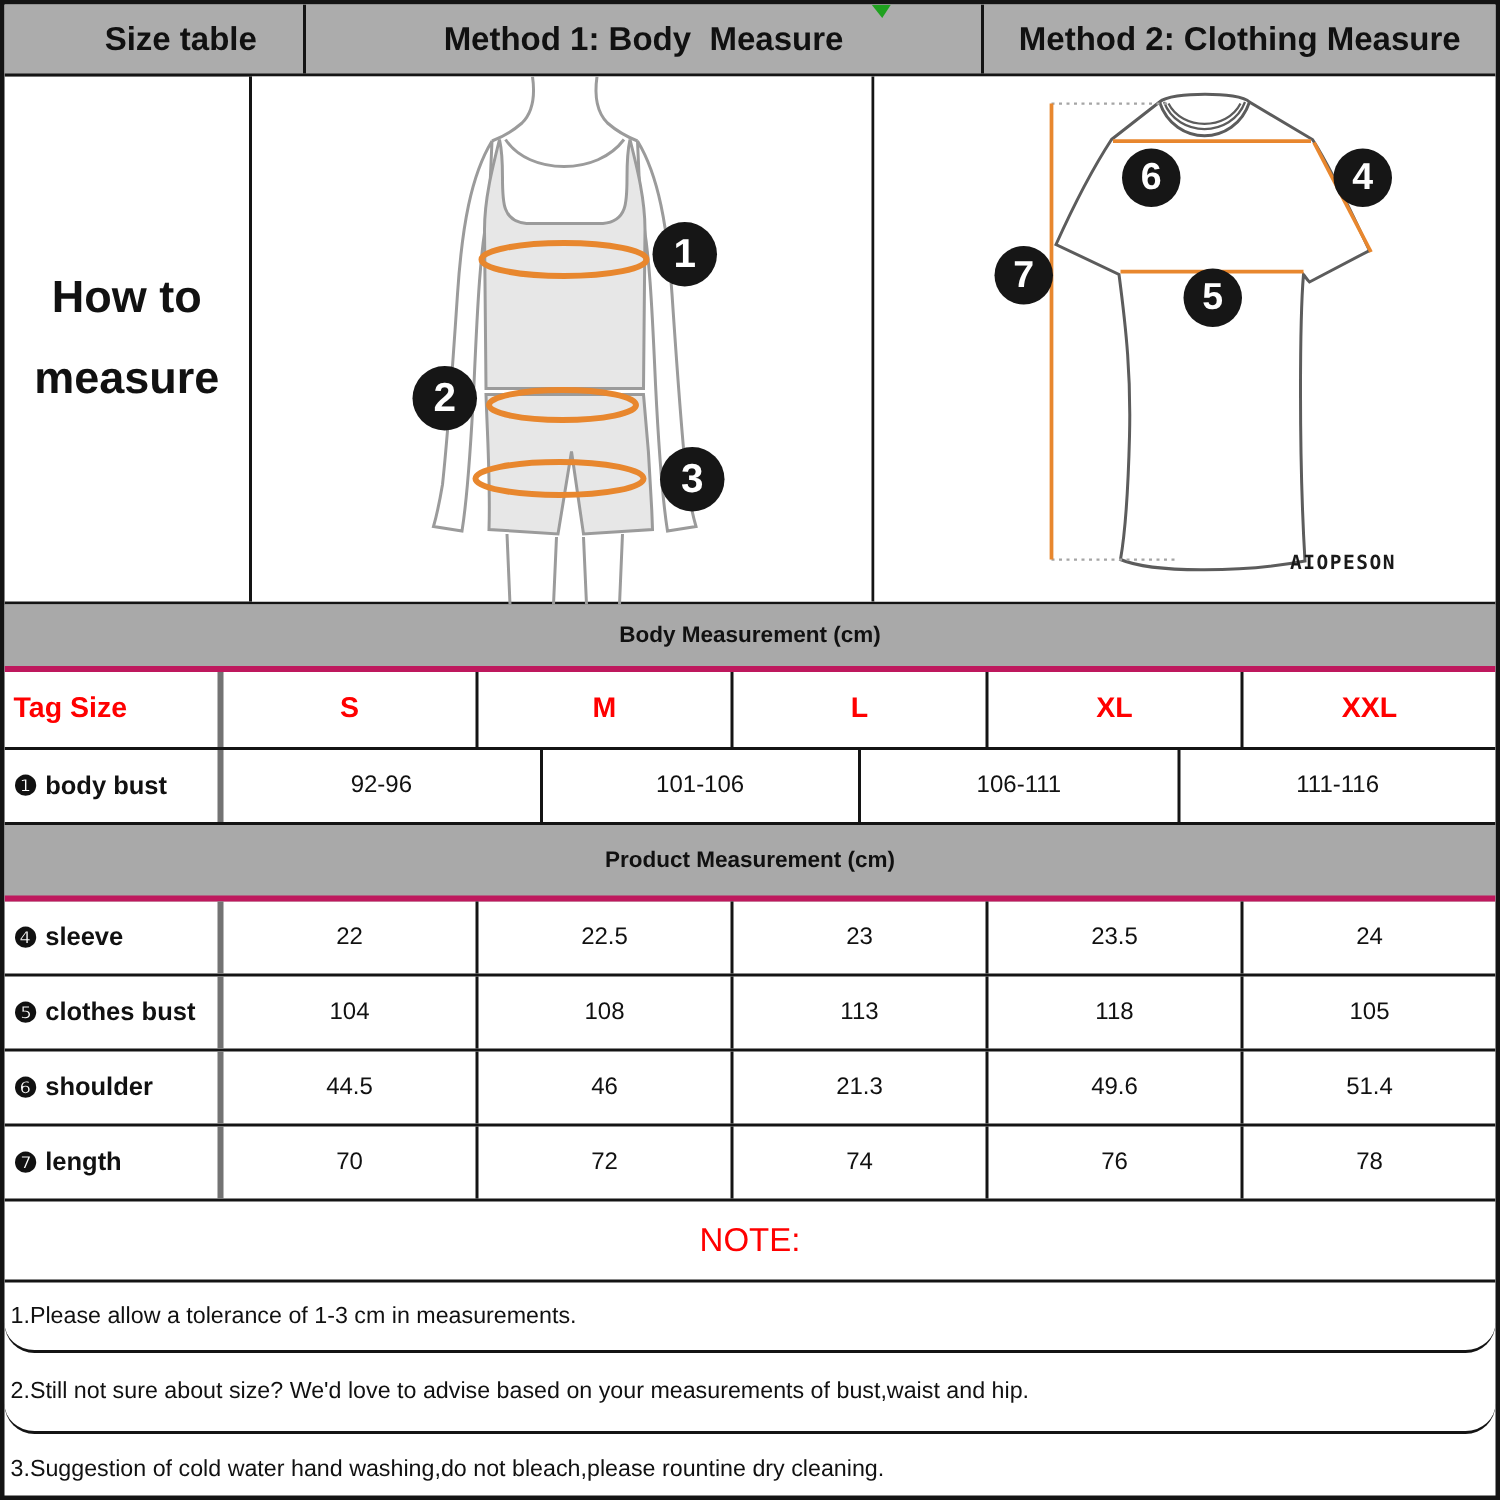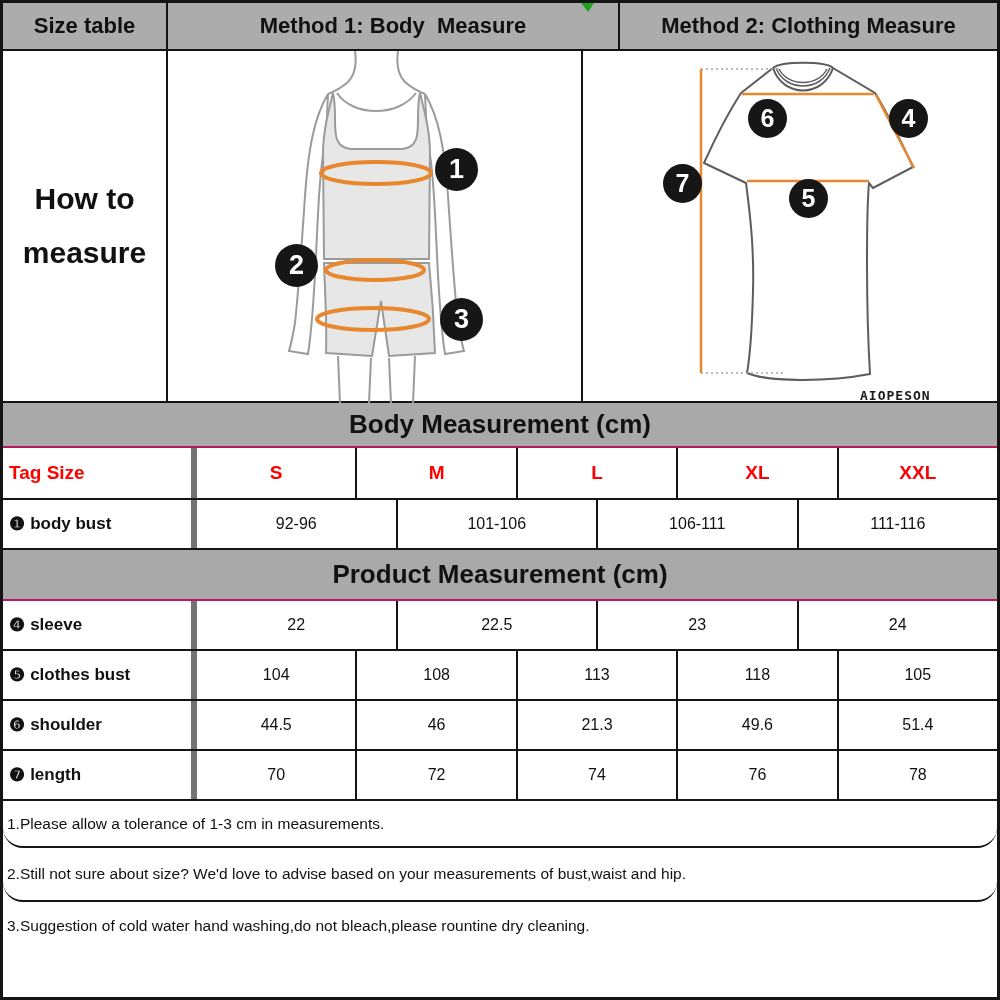--- a/index.html
+++ b/index.html
@@ -12,21 +12,21 @@
     border:3px solid #141414;
     background:#fff;
     overflow:hidden;
   }
 
   .row { display:flex; width:100%; border-bottom:2px solid #141414; }
   .cell { border-right:2px solid #141414; }
   .cell:last-child { border-right:none; }
 
   
-  .header-row { height:48px; background:#acacac; }
+  .header-row { height:48px; background:#acacac;padding-left:36px; }
   .header-row .cell {
     display:flex; align-items:center; justify-content:center;
     font-weight:bold; font-size:22px; white-space:pre; letter-spacing:0px;
   }
   .hcol1 { width:165px; }
   .hcol2 { width:452px; }
   .hcol3 { flex:1; }
 
   
   .illus-row { height:352px; }
@@ -43,40 +43,40 @@
     position:absolute; background:#161616; border-radius:50%;
     color:#fff; font-weight:bold;
     display:flex; align-items:center; justify-content:center;
   }
   .mark-lg { width:43px; height:43px; font-size:27px; }
   .mark-md { width:39px; height:39px; font-size:25px; }
 
   .brand-label {
     position:absolute; left:277px; top:317px;
     font-family:"DejaVu Sans Mono", monospace;
-    font-weight:bold; font-size:13px; letter-spacing:1px; color:#1a1a1a;margin-top:20px;
+    font-weight:bold; font-size:13px; letter-spacing:1px; color:#1a1a1a;
   }
 
   .green-flag {
     position:absolute; left:578px; top:0; width:13px; height:9px;
     background:#1fa11f; clip-path:polygon(0 0, 100% 0, 55% 100%);
     z-index:5;
   }
 
   
   .band {
     background:#a9a9a9; display:flex; align-items:center; justify-content:center;
-    font-weight:bold; font-size:26px; border-bottom:2px solid #be185d;
+    font-weight:bold; font-size:15px; border-bottom:4px solid #be185d;
   }
   .band-body { height:45px; }
   .band-product { height:51px; }
 
   
   .label-col {
-    width:194px; border-right:6px solid #737373;
+    width:146px; border-right:4px solid #737373;
     display:flex; align-items:center; padding-left:6px; gap:5px;
   }
   .val-col {
     flex:1; border-right:2px solid #141414;
     display:flex; align-items:center; justify-content:center;
   }
   .val-col:last-child { border-right:none; }
 
   .tag-row { height:52px; }
   .tag-row .label-col, .tag-row .val-col {
@@ -194,20 +194,21 @@
   <div class="band band-product">Product Measurement (cm)</div>
 
   <div class="row data-row">
     <div class="label-col">
       <span class="marker-glyph">❹</span>
       <span>sleeve</span>
     </div>
     <div class="val-col">22</div>
     <div class="val-col">22.5</div>
     <div class="val-col">23</div>
+    <div class="val-col">23.5</div>
     <div class="val-col">24</div>
   </div>
 
   <div class="row data-row">
     <div class="label-col">
       <span class="marker-glyph">❺</span>
       <span>clothes bust</span>
     </div>
     <div class="val-col">104</div>
     <div class="val-col">108</div>
@@ -233,16 +234,17 @@
       <span class="marker-glyph">❼</span>
       <span>length</span>
     </div>
     <div class="val-col">70</div>
     <div class="val-col">72</div>
     <div class="val-col">74</div>
     <div class="val-col">76</div>
     <div class="val-col">78</div>
   </div>
 
+  <div class="note-title-row">NOTE:</div>
   <div class="note-row note-row-1">1.Please allow a tolerance of 1-3 cm in measurements.</div>
   <div class="note-row note-row-2">2.Still not sure about size? We'd love to advise based on your measurements of bust,waist and hip.</div>
   <div class="note-row note-row-3">3.Suggestion of cold water hand washing,do not bleach,please rountine dry cleaning.</div>
 </div>
 
 </body></html>

